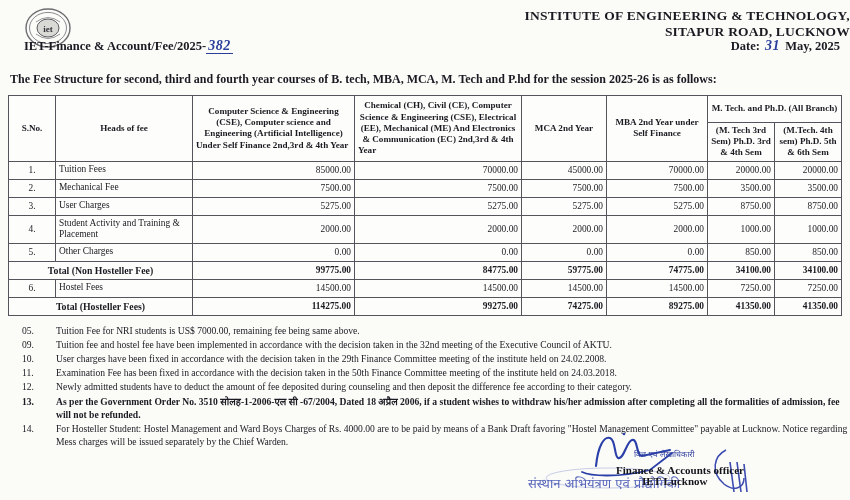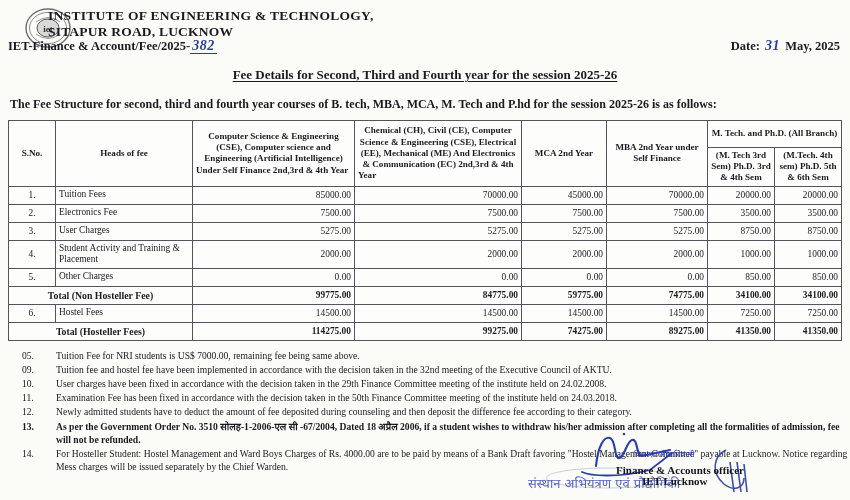--- a/index.html
+++ b/index.html
@@ -11,29 +11,29 @@
     position:relative;
   }
   .page{position:relative;width:850px;height:500px;box-sizing:border-box;}
 
   
   .letterhead{position:relative;height:58px;}
   .logo{
     position:absolute;left:24px;top:4px;width:48px;height:48px;
   }
   .inst-title{
-    position:absolute;left:0;right:0;top:8px;text-align:left;
+    position:absolute;left:0;right:0;top:8px;text-align:right;
     font-family:"Liberation Serif", serif;
     font-weight:bold;font-size:13.5px;letter-spacing:.3px;line-height:16px;
     padding-left:40px;
     margin-left:8px;
   }
   .inst-title div:nth-child(2){letter-spacing:.2px;}
   .refno{
-    position:absolute;left:8px;top:38px;
+    position:absolute;left:24px;top:38px;
     font-weight:bold;font-size:12.5px;white-space:nowrap;text-align:center;
   }
   .hand{
     font-family:"Liberation Serif", serif;
     color:#2a3f9c;font-style:italic;font-weight:bold;font-size:14px;
     letter-spacing:.5px;
     border-bottom:1.5px solid #2a3f9c;padding:0 2px;
   }
   .hand.nounder{border-bottom:none;}
   .datebox{
@@ -155,21 +155,20 @@
     <div class="inst-title">
       <div>INSTITUTE OF ENGINEERING &amp; TECHNOLOGY,</div>
       <div>SITAPUR ROAD, LUCKNOW</div>
     </div>
     <div class="refno"><span>IET-Finance &amp; Account/Fee/2025-</span><span class="hand">382</span></div>
     <div class="datebox"><span>Date:</span>
       <span class="hand nounder">31</span>
       <span>May, 2025</span></div>
   </div>
 
-  <div class="doc-title">Fee Details for Second, Third and Fourth year for the session 2025-26</div>
   <div class="intro">The Fee Structure for second, third and fourth year courses of B. tech, MBA, MCA, M. Tech and P.hd for the session 2025-26 is as follows:</div>
 
   <table class="fee">
     <thead>
       <tr>
         <th class="c-sno" rowspan="2">S.No.</th>
         <th class="c-head" rowspan="2">Heads of fee</th>
         <th class="c-cse head-left" rowspan="2">Computer Science &amp; Engineering (CSE), Computer science and Engineering (Artificial Intelligence) Under Self Finance 2nd,3rd &amp; 4th Year</th>
         <th class="c-chem head-left" rowspan="2">Chemical (CH), Civil (CE), Computer Science &amp; Engineering (CSE), Electrical (EE), Mechanical (ME) And Electronics &amp; Communication (EC) 2nd,3rd &amp; 4th Year</th>
         <th class="c-mca" rowspan="2">MCA 2nd Year</th>
@@ -187,21 +186,21 @@
         <td class="label">Tuition Fees</td>
         <td class="num">85000.00</td>
         <td class="num">70000.00</td>
         <td class="num">45000.00</td>
         <td class="num">70000.00</td>
         <td class="num">20000.00</td>
         <td class="num">20000.00</td>
       </tr>
       <tr class="row">
         <td class="sno">2.</td>
-        <td class="label">Electronics Fee</td>
+        <td class="label">Mechanical Fee</td>
         <td class="num">7500.00</td>
         <td class="num">7500.00</td>
         <td class="num">7500.00</td>
         <td class="num">7500.00</td>
         <td class="num">3500.00</td>
         <td class="num">3500.00</td>
       </tr>
       <tr class="row">
         <td class="sno">3.</td>
         <td class="label">User Charges</td>

